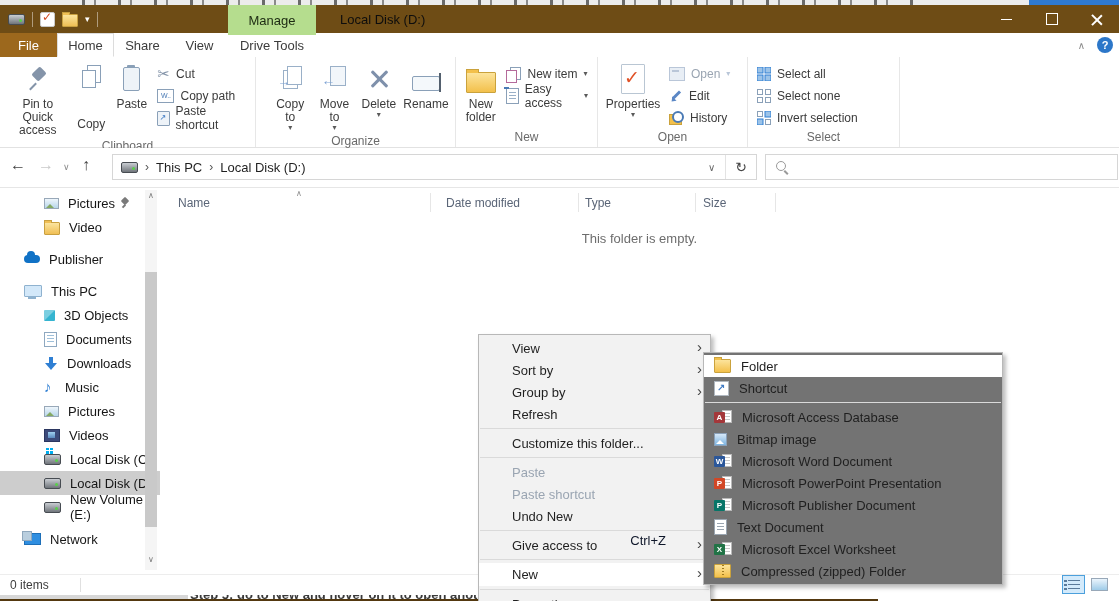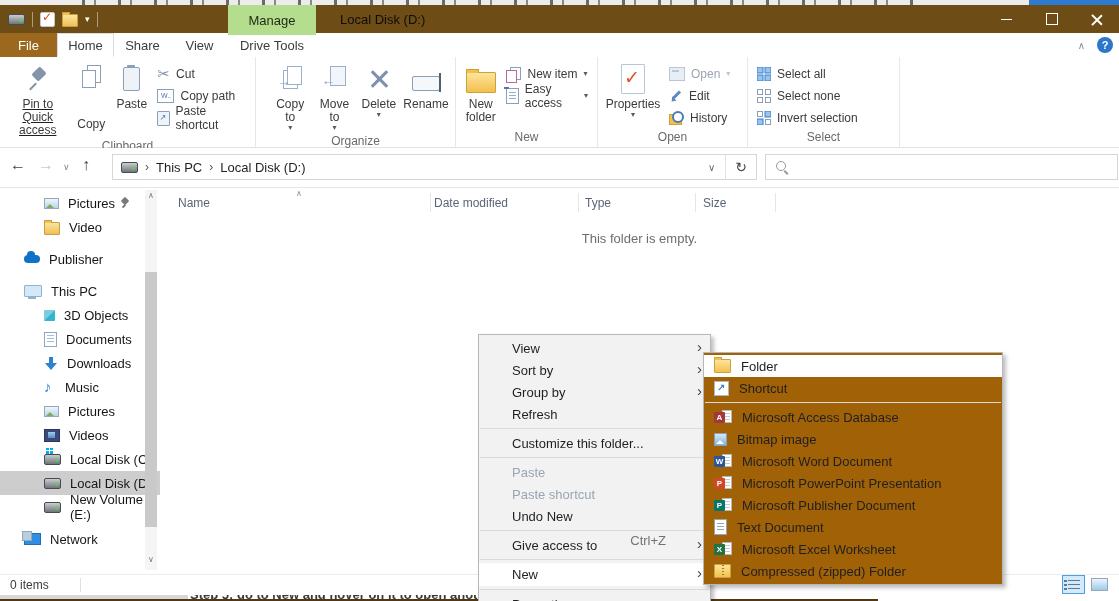--- a/index.html
+++ b/index.html
@@ -175,21 +175,21 @@
   .drive-win::before{content:"";position:absolute;left:1px;top:-7px;width:7px;height:6px;background:
     linear-gradient(#fff,#fff) 50% 0/1px 100% no-repeat,
     linear-gradient(#fff,#fff) 0 50%/100% 1px no-repeat,#00adef;}
   .net-ic{width:15px;height:10px;background:#2f8ee0;border:1px solid #1d6fb8;position:relative;}
   .net-ic::before{content:"";position:absolute;left:-3px;top:-3px;width:8px;height:8px;background:#b9cede;border:1px solid #8fa8bd;}
 
   
   .content{position:absolute;left:160px;top:188px;right:0;height:386px;background:#fff;}
   .col-headers{position:absolute;left:0;top:4px;right:0;height:22px;font-size:12px;color:#5a6577;}
   .colh{position:absolute;top:4px;text-align:center;}
-  .ch-name{left:18px;}.ch-date{left:274px;}.ch-type{left:425px;}.ch-size{left:543px;}
+  .ch-name{left:18px;}.ch-date{left:286px;}.ch-type{left:425px;}.ch-size{left:543px;}
   .col-sep{position:absolute;top:1px;width:1px;height:19px;background:#e6e6e6;}
   .sort-caret{position:absolute;left:136px;top:-3px;font-size:8px;color:#8a8a8a;}
   .sort-caret::after{content:"∧";}
   .empty-text{position:absolute;left:0;right:0;top:43px;text-align:center;font-size:13px;color:#6d6d6d;}
 
   
   .statusbar{position:absolute;left:0;top:574px;right:0;height:21px;background:#fff;border-top:1px solid #ededed;}
   .items-count{position:absolute;left:10px;top:3px;font-size:12px;color:#3c3c3c;}
   .st-div{position:absolute;left:80px;top:3px;width:1px;height:14px;background:#e0e0e0;}
   .view-btns{position:absolute;right:8px;top:0;display:flex;gap:3px;}
@@ -201,25 +201,25 @@
     background:repeating-linear-gradient(#5a7a9a 0 2px,transparent 2px 4px);}
   .thumb-g{width:15px;height:11px;border:1px solid #98a8b8;background:linear-gradient(#eaf4fc,#9ecbe8);}
 
   
   .ctx{position:absolute;left:478px;top:334px;width:233px;background:#f2f2f2;border:1px solid #b8b8b8;
     box-shadow:3px 3px 4px rgba(0,0,0,.25);padding:2px 0;box-sizing:border-box;z-index:10;}
   .mi{position:relative;height:22px;display:flex;align-items:center;padding-left:33px;font-size:13px;color:#1f1f1f;}
   .mi.hl{background:#fff;height:23px;}
   .mi .marrow{position:absolute;right:8px;top:1px;font-size:15px;color:#444;}
   .mi .marrow::after{content:"›";}
-  .mi .mshort{margin-left:auto;margin-right:44px;color:#737373;margin-top:48px;}
+  .mi .mshort{margin-left:auto;margin-right:44px;color:#0f172a;margin-top:48px;}
   .msep{height:1px;background:#dadada;margin:3px 1px;}
 
   
-  .submenu{position:absolute;left:703px;top:352px;width:300px;background:#a16207;border:1px solid #b8b8b8;
+  .submenu{position:absolute;left:703px;top:352px;width:300px;background:#737373;border:1px solid #b8b8b8;
     box-shadow:3px 3px 4px rgba(0,0,0,.25);padding:2px 0;box-sizing:border-box;z-index:11;}
   .smi{height:22px;display:flex;align-items:center;padding-left:10px;font-size:13px;color:#1f1f1f;}
   .smi.hl{background:#fff;}
   .smi .ic{margin-right:10px;flex:0 0 auto;}
   .fold-m{width:15px;height:12px;background:linear-gradient(#fce49c,#f3c04b);border:1px solid #caa23c;border-radius:1px;position:relative;}
   .fold-m::before{content:"";position:absolute;top:-3px;left:-1px;width:6px;height:2px;background:#f3c04b;border:1px solid #caa23c;border-bottom:none;}
   .zip-m{overflow:hidden;}
   .zip-m::after{content:"";position:absolute;left:7px;top:0;bottom:0;width:2px;
     background:repeating-linear-gradient(#a07a20 0 1px,transparent 1px 3px);}
   .short-m{width:13px;height:13px;background:#fff;border:1px solid #b0b8c0;position:relative;}
@@ -282,21 +282,21 @@
     <div class="tab tab-drive">Drive Tools</div>
   </div>
   <div class="ribbon-right">
     <span class="chev-up"></span>
     <span class="help-ic"></span>
   </div>
 
   <div class="ribbon">
     <div class="rgroup" style="width:256px;">
       <div class="rcontent">
-        <div class="bigbtn" style="width:72px;text-decoration:underline;">
+        <div class="bigbtn" style="width:72px;">
           <span class="bicon">
               <span class="pin-ic"></span>
             </span>
           <span class="blabel">Pin to Quick access</span>
         </div>
         <div class="bigbtn" style="width:42px;gap:20px;">
           <span class="bicon">
               <span class="copy-ic"></span>
             </span>
           <span class="blabel">Copy</span>

